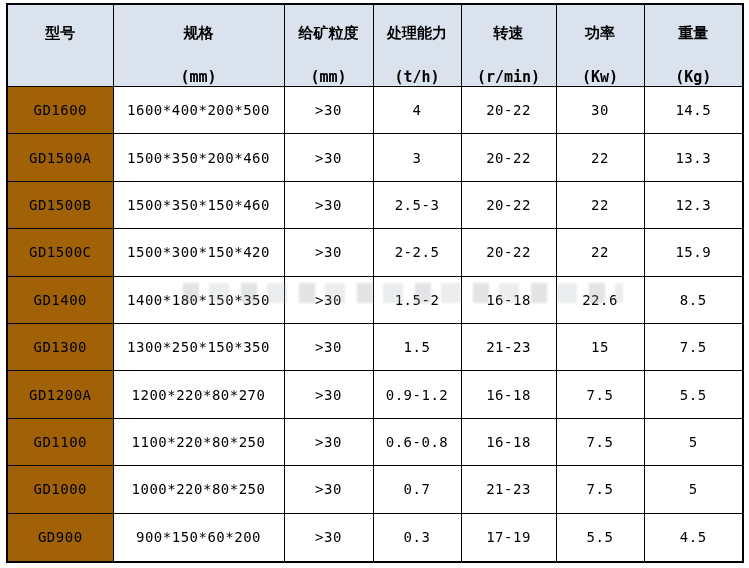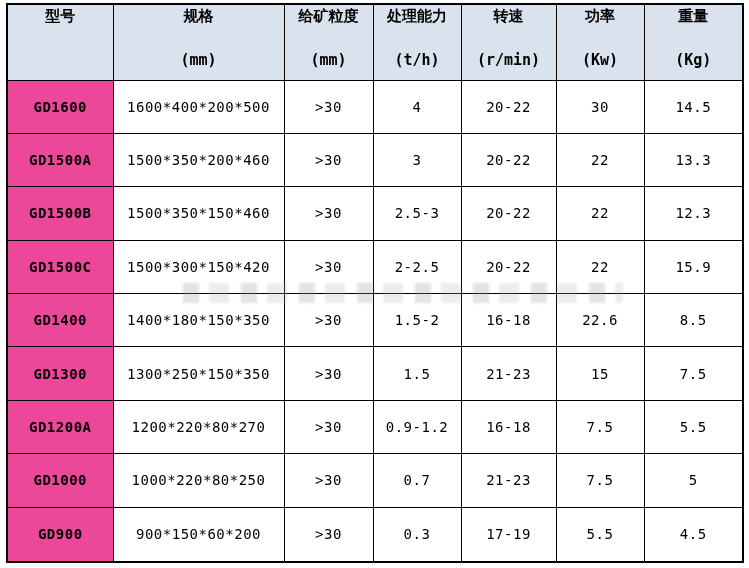--- a/index.html
+++ b/index.html
@@ -28,33 +28,33 @@
     text-align: center;
     padding: 0;
     overflow: hidden;
   }
   .spec-table thead th {
     background: #dae2ee;
     height: 76px;
     vertical-align: top;
     font-weight: bold;
     font-size: 15px;
-    padding-top: 2px;
+    padding-top: 19px;
   }
   .col-label { display: block; line-height: 18px; }
   .col-unit  { display: block; line-height: 18px; margin-top: 26px; font-weight: bold; }
   .spec-table tbody td {
     background: #ffffff;
     font-size: 14px;
     vertical-align: middle;
     letter-spacing: 0.5px;
   }
   .spec-table tbody td.model-cell {
-    background: #ec4899;
-    font-weight: bold;
+    background: #a16207;
+    font-weight: normal;
   }
   .watermark {
     position: absolute;
     left: 183px; top: 283px;
     width: 440px; height: 20px;
     background: repeating-linear-gradient(90deg,
       rgba(150,155,160,0.55) 0 16px,
       rgba(255,255,255,0.0) 16px 26px,
       rgba(170,175,180,0.45) 26px 46px,
       rgba(255,255,255,0.0) 46px 58px);
@@ -168,20 +168,29 @@
         <tr>
           <td class="model-cell">GD1200A</td>
           <td class="data-cell">1200*220*80*270</td>
           <td class="data-cell">&gt;30</td>
           <td class="data-cell">0.9-1.2</td>
           <td class="data-cell">16-18</td>
           <td class="data-cell">7.5</td>
           <td class="data-cell">5.5</td>
         </tr>
         <tr>
+          <td class="model-cell">GD1100</td>
+          <td class="data-cell">1100*220*80*250</td>
+          <td class="data-cell">&gt;30</td>
+          <td class="data-cell">0.6-0.8</td>
+          <td class="data-cell">16-18</td>
+          <td class="data-cell">7.5</td>
+          <td class="data-cell">5</td>
+        </tr>
+        <tr>
           <td class="model-cell">GD1000</td>
           <td class="data-cell">1000*220*80*250</td>
           <td class="data-cell">&gt;30</td>
           <td class="data-cell">0.7</td>
           <td class="data-cell">21-23</td>
           <td class="data-cell">7.5</td>
           <td class="data-cell">5</td>
         </tr>
         <tr>
           <td class="model-cell">GD900</td>

